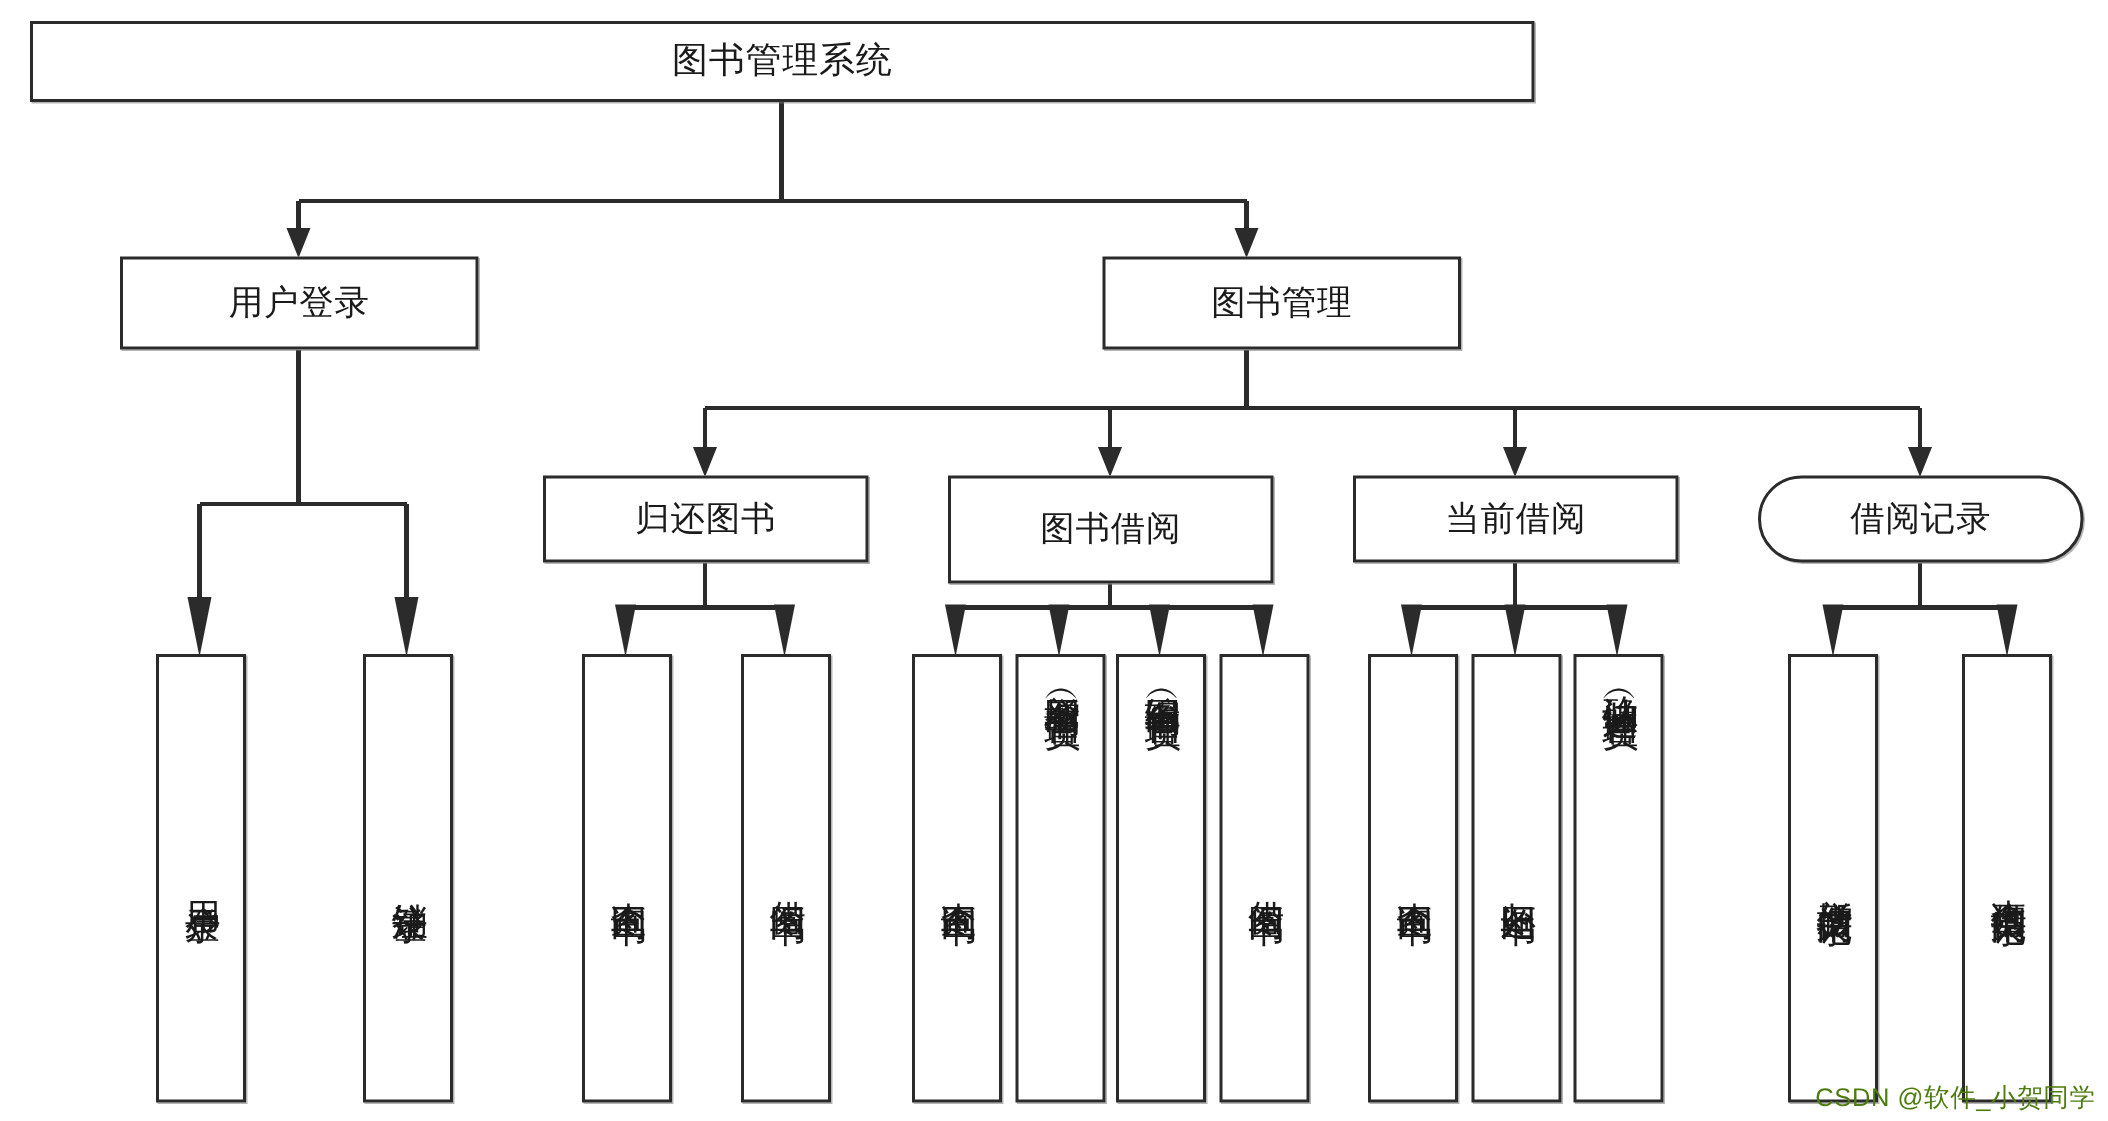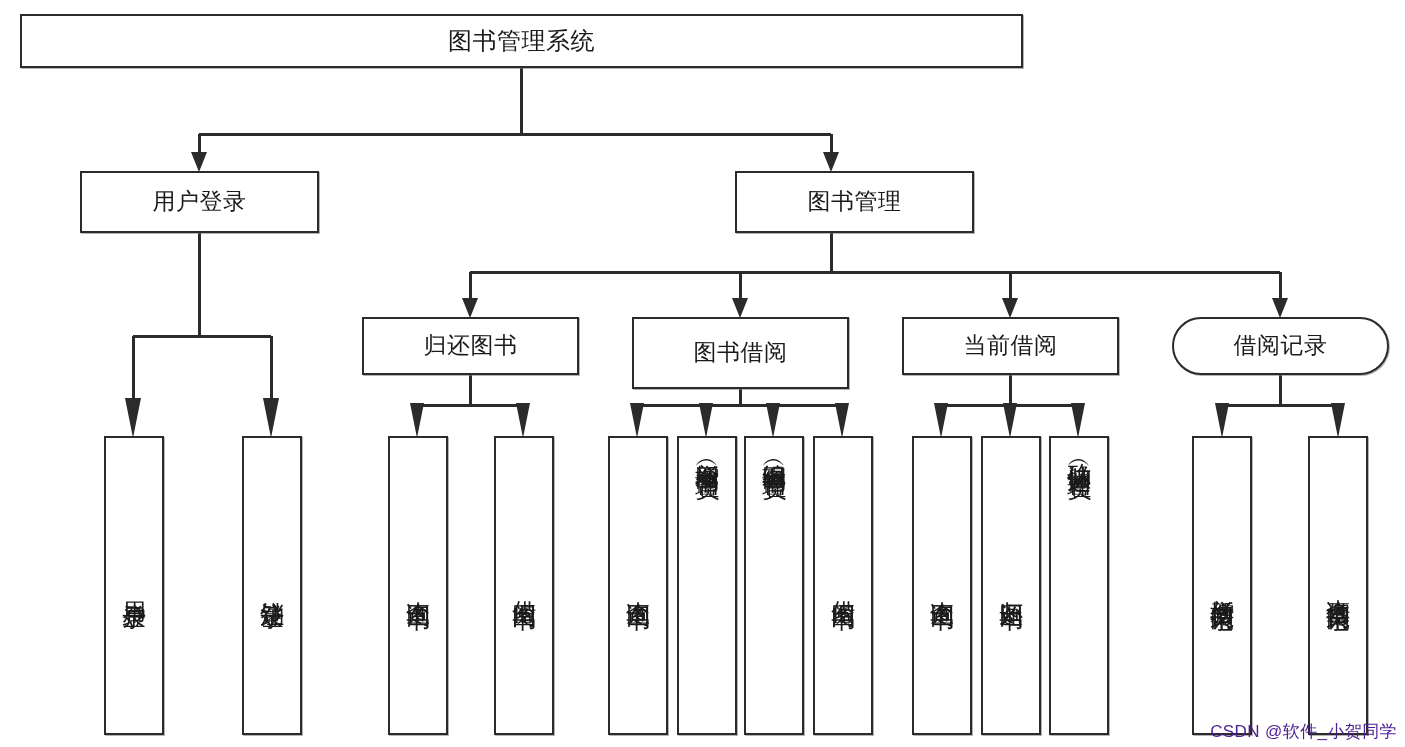--- a/index.html
+++ b/index.html
@@ -66,21 +66,21 @@
   }
   .node.vertical.centered {
     align-items: center;
     padding-top: 0;
   }
   #watermark {
     position: absolute;
     right: 8px;
     bottom: 4px;
     font-size: 17px;
-    color: #4c1d95;
+    color: #4d7c0f;
     letter-spacing: 0.4px;
     z-index: 5;
     user-select: none;
     white-space: nowrap;
   }
 </style>
 </head>
 <body>
 
 <div id="diagram-root">

